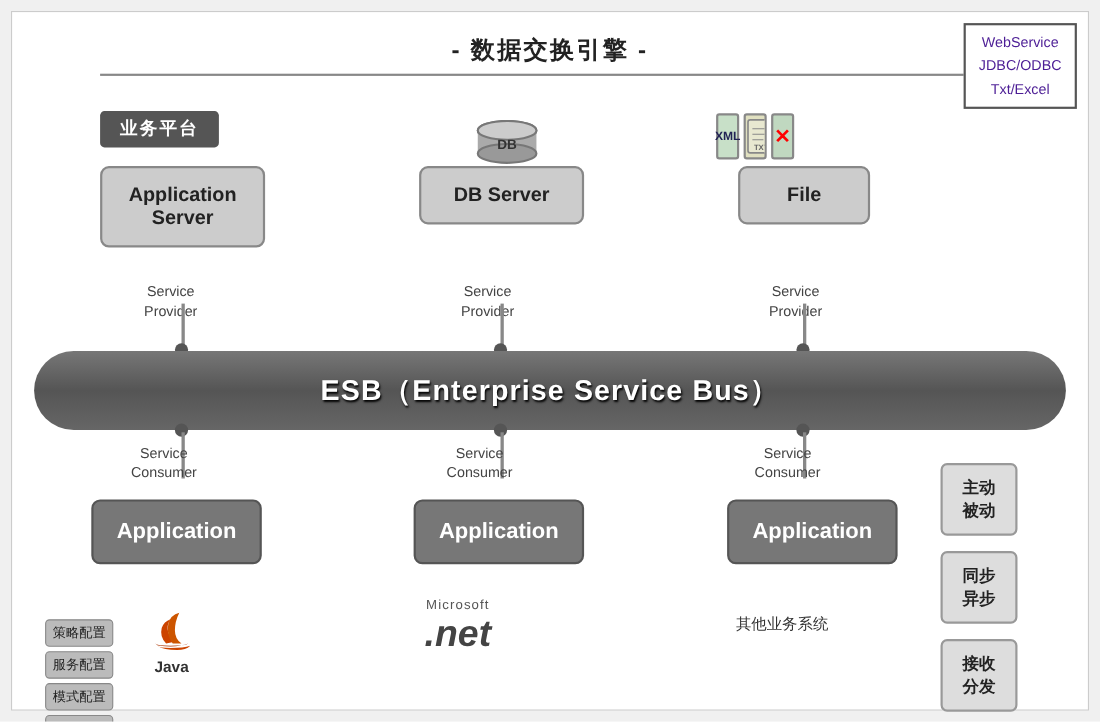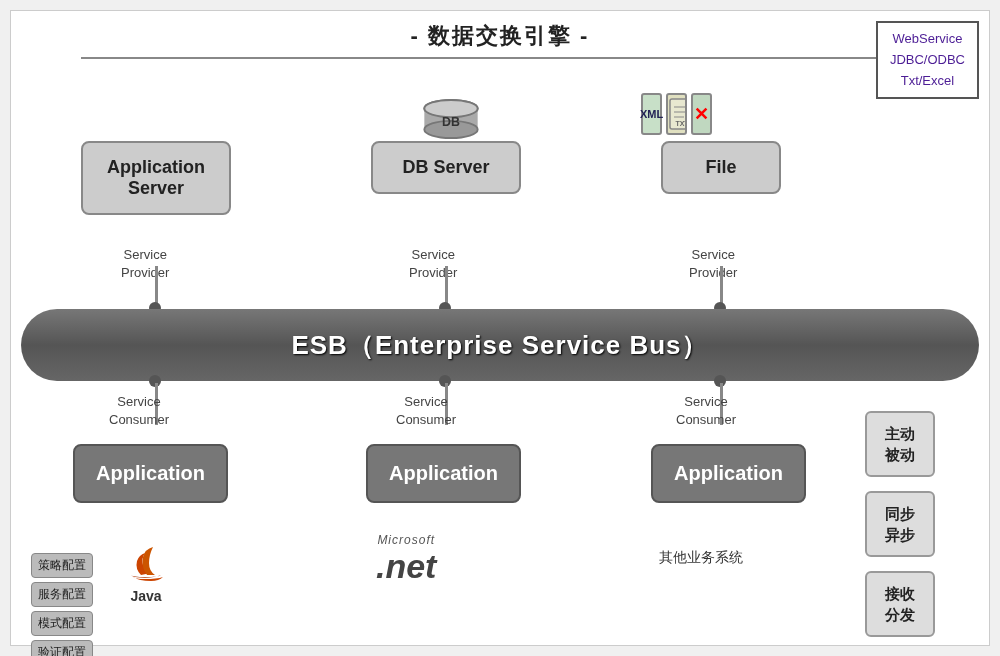--- a/index.html
+++ b/index.html
@@ -12,21 +12,21 @@
       display: flex;
       align-items: center;
       justify-content: center;
     }
     .page-container {
       width: 980px;
       height: 636px;
       background: white;
       border: 1px solid #ccc;
       position: relative;
-      padding: 10px;
+      padding: 20px;
     }
     .main-title {
       text-align: center;
       font-size: 22px;
       font-weight: bold;
       color: #222;
       margin-bottom: 6px;
       letter-spacing: 2px;
     }
     .title-line {
@@ -178,21 +178,20 @@
     .dotnet-area {
       position: absolute;
       top: 462px;
       left: 355px;
       text-align: center;
     }
     .dotnet-microsoft {
       font-size: 12px;
       color: #555;
       letter-spacing: 1px;
-      font-style: italic;
     }
     .dotnet-net {
       font-size: 34px;
       font-weight: bold;
       color: #444;
       font-style: italic;
     }
     .other-systems {
       position: absolute;
       top: 478px;
@@ -287,20 +286,21 @@
   <div class="title-line"></div>
 
   <div class="webservice-box">
     <span>WebService</span><br>
     <span>JDBC/ODBC</span><br>
     <span>Txt/Excel</span>
   </div>
 
   <div class="diagram">
 
+    <div class="biz-platform">业务平台</div>
 
     <div class="db-icon">
       <svg class="db-cylinder" viewBox="0 0 60 42">
         <ellipse cx="30" cy="10" rx="28" ry="9" fill="#aaa" stroke="#777" stroke-width="2"></ellipse>
         <rect x="2" y="10" width="56" height="22" fill="#aaa" stroke="none"></rect>
         <ellipse cx="30" cy="32" rx="28" ry="9" fill="#999" stroke="#777" stroke-width="2"></ellipse>
         <ellipse cx="30" cy="10" rx="28" ry="9" fill="#ccc" stroke="#777" stroke-width="2"></ellipse>
         <text x="30" y="28" text-anchor="middle" font-size="13" font-weight="bold" fill="#333">DB</text>
       </svg>
     </div>

